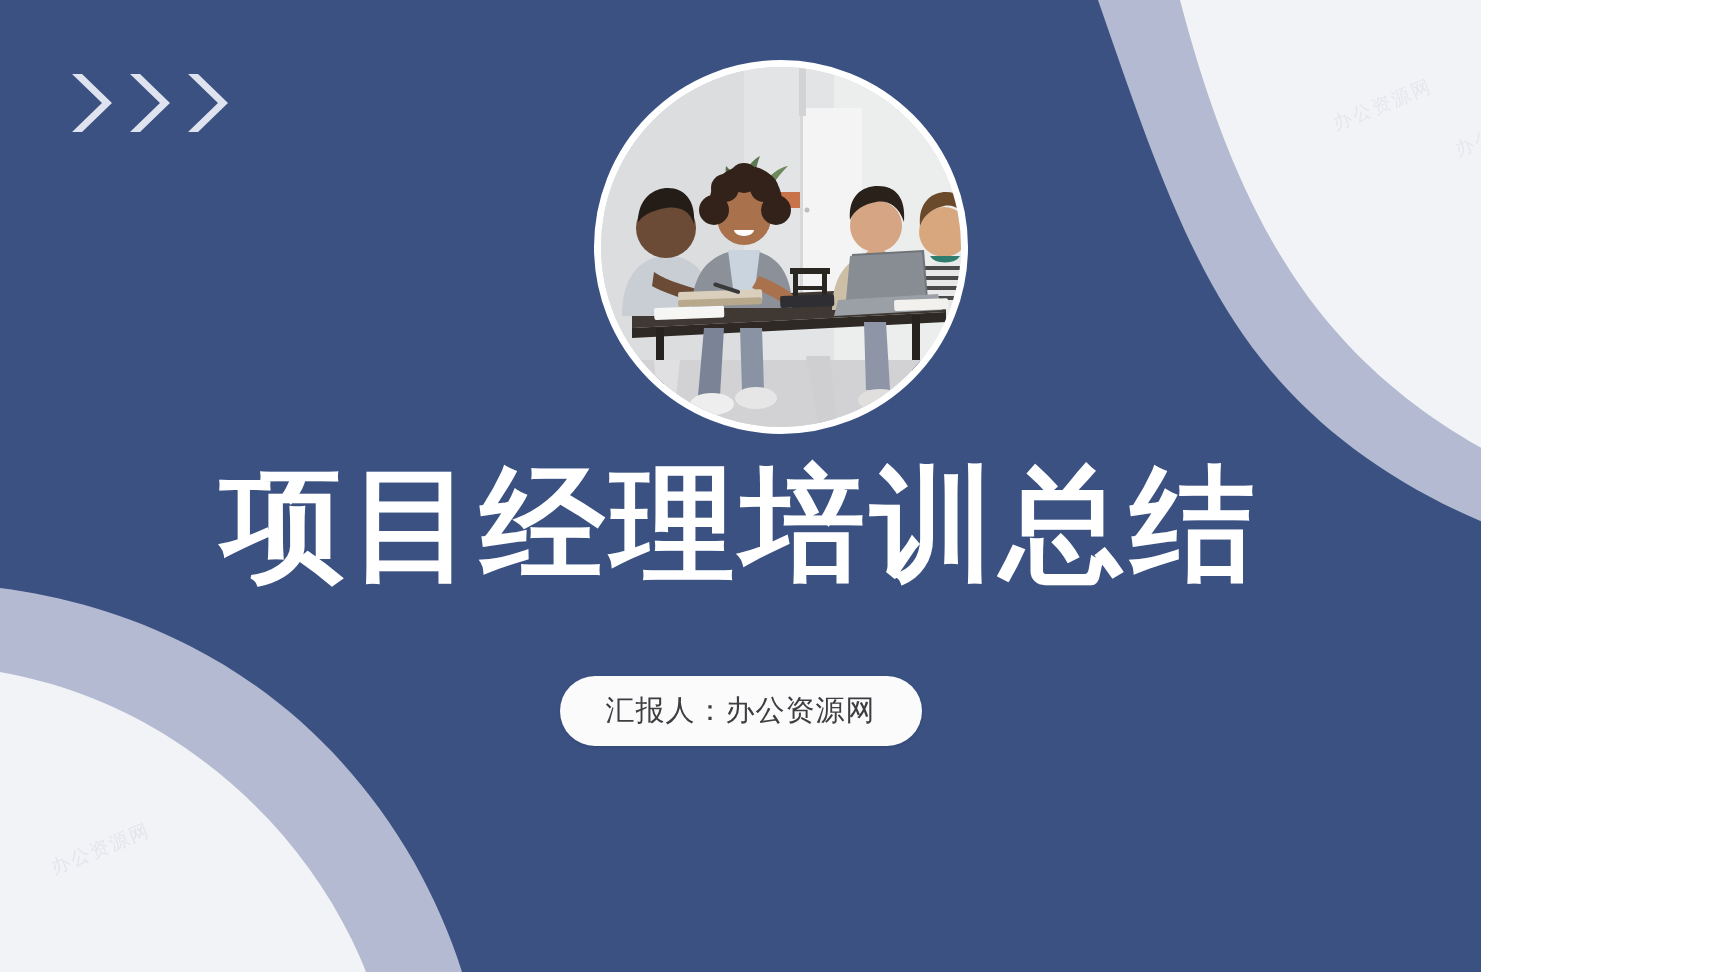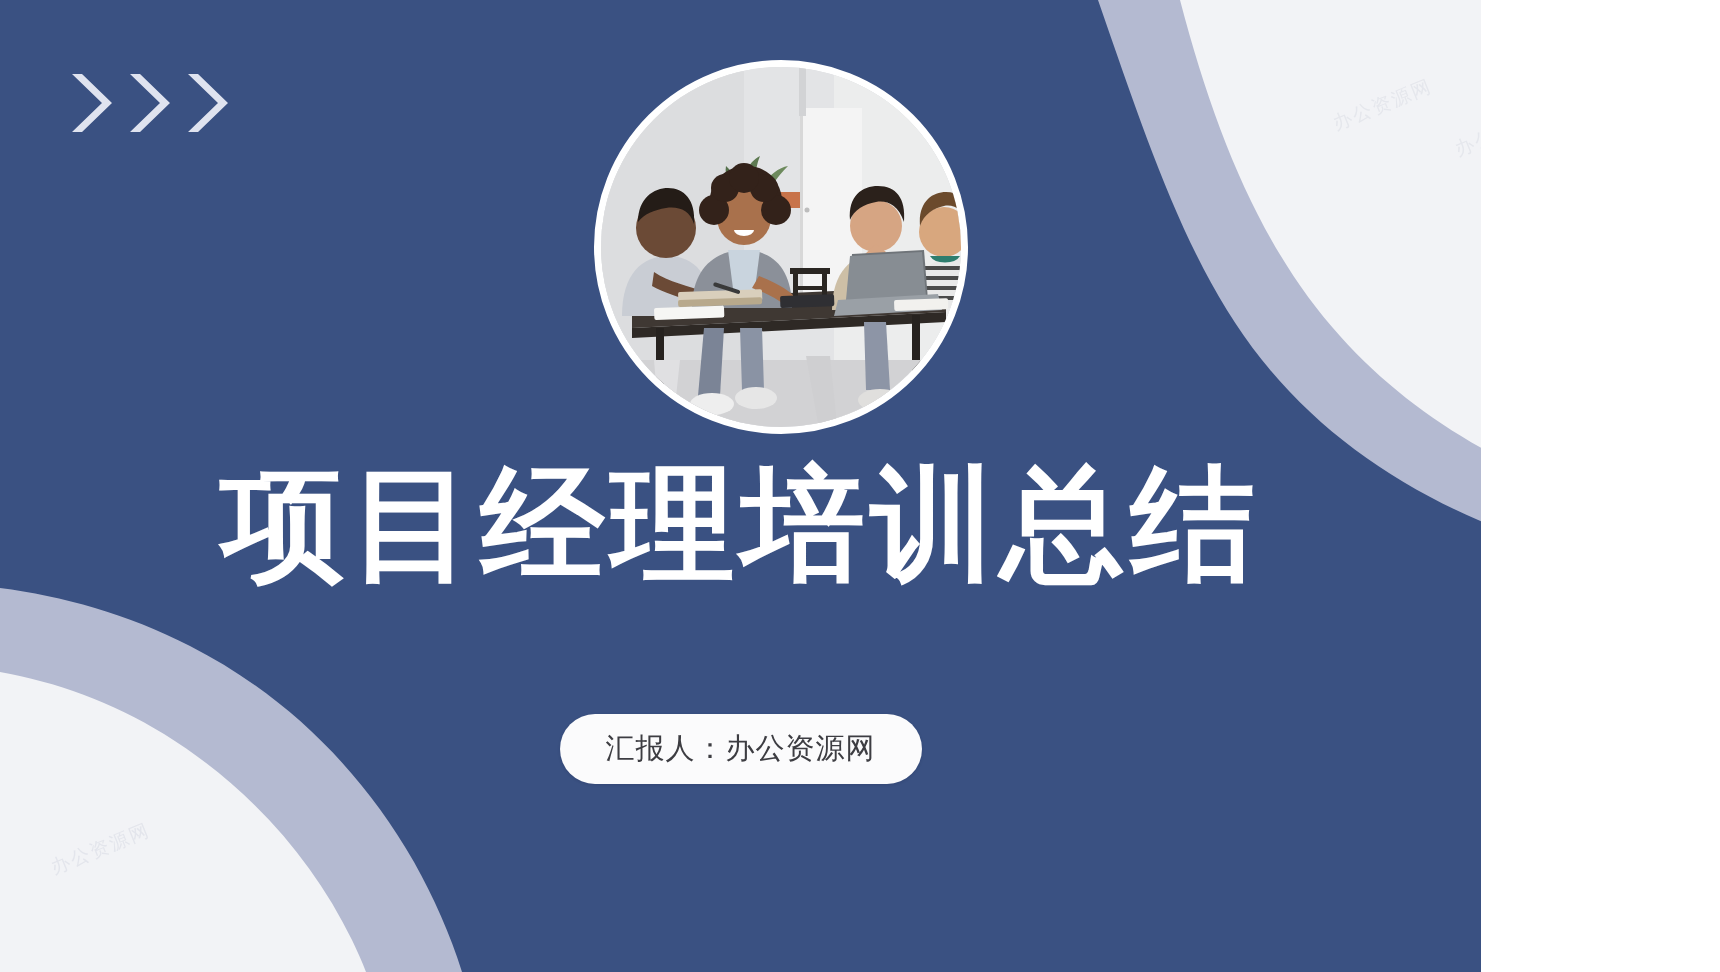--- a/index.html
+++ b/index.html
@@ -89,21 +89,21 @@
     letter-spacing: 11.5px;
     white-space: nowrap;
     font-family: "Liberation Sans", sans-serif;
   }
 
   
   #presenter-pill {
     position: absolute;
     left: 50%;
     transform: translateX(-50%);
-    top: 714px;
+    top: 676px;
     background: #fbfbfc;
     color: #3d3d42;
     border-radius: 999px;
     padding: 15px 46px;
     font-size: 29px;
     letter-spacing: 1px;
     white-space: nowrap;
     font-family: "DejaVu Sans", "Liberation Sans", sans-serif;
     box-shadow: 0 1px 3px rgba(20,30,60,0.18);
   }

